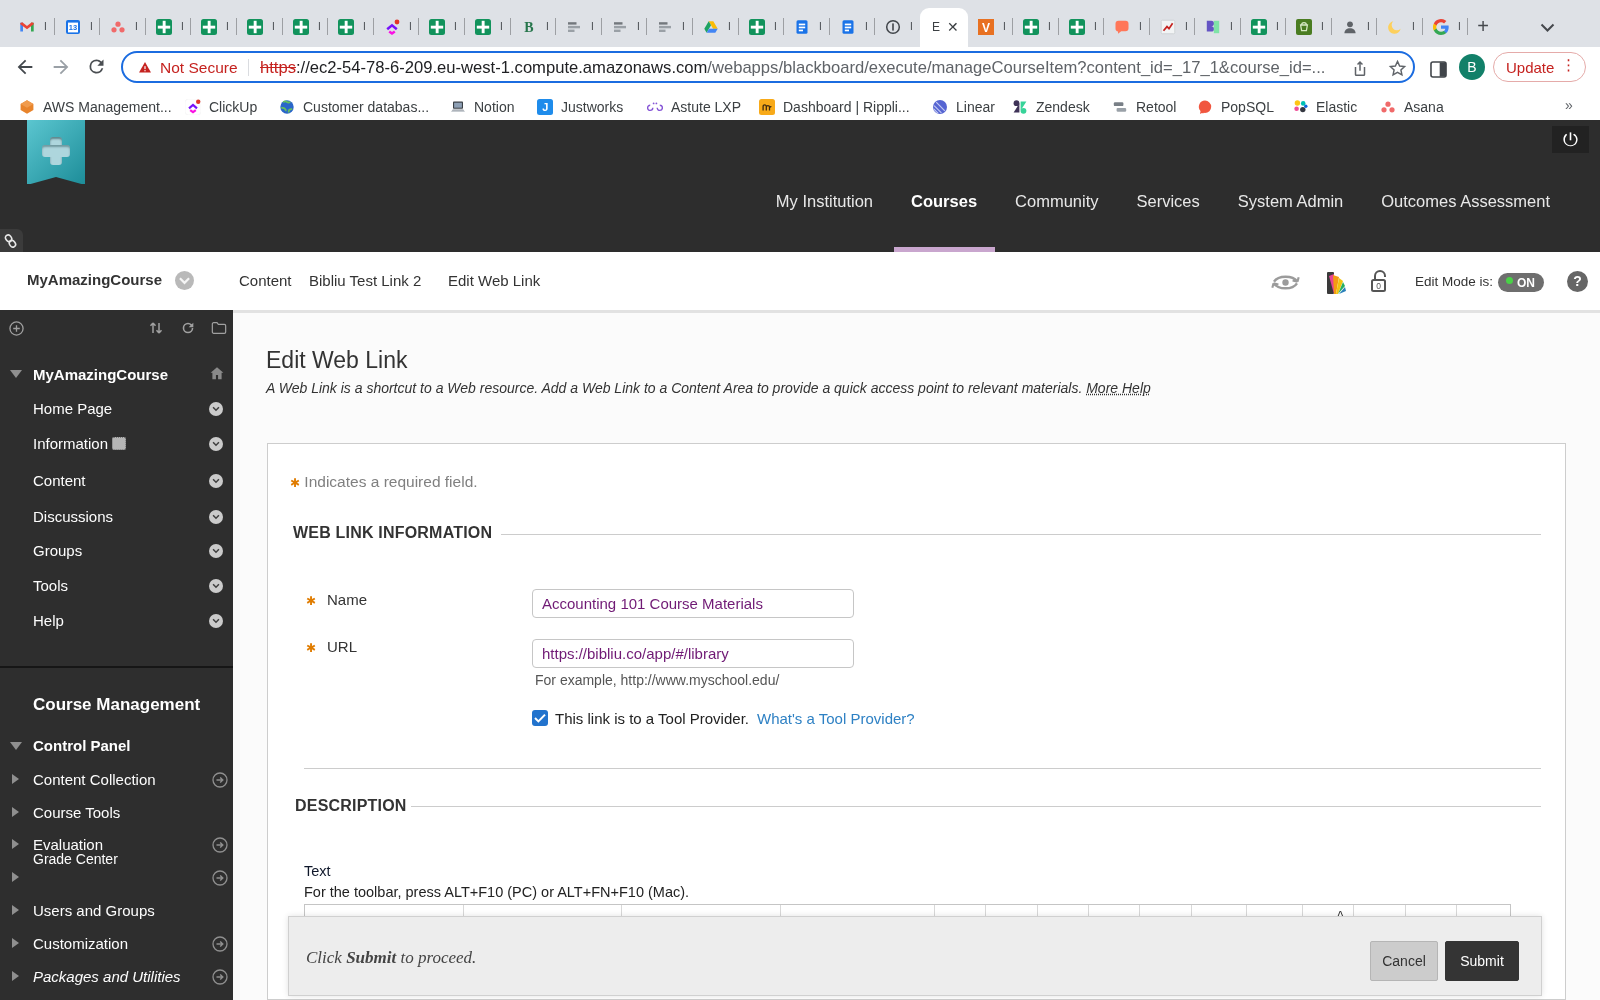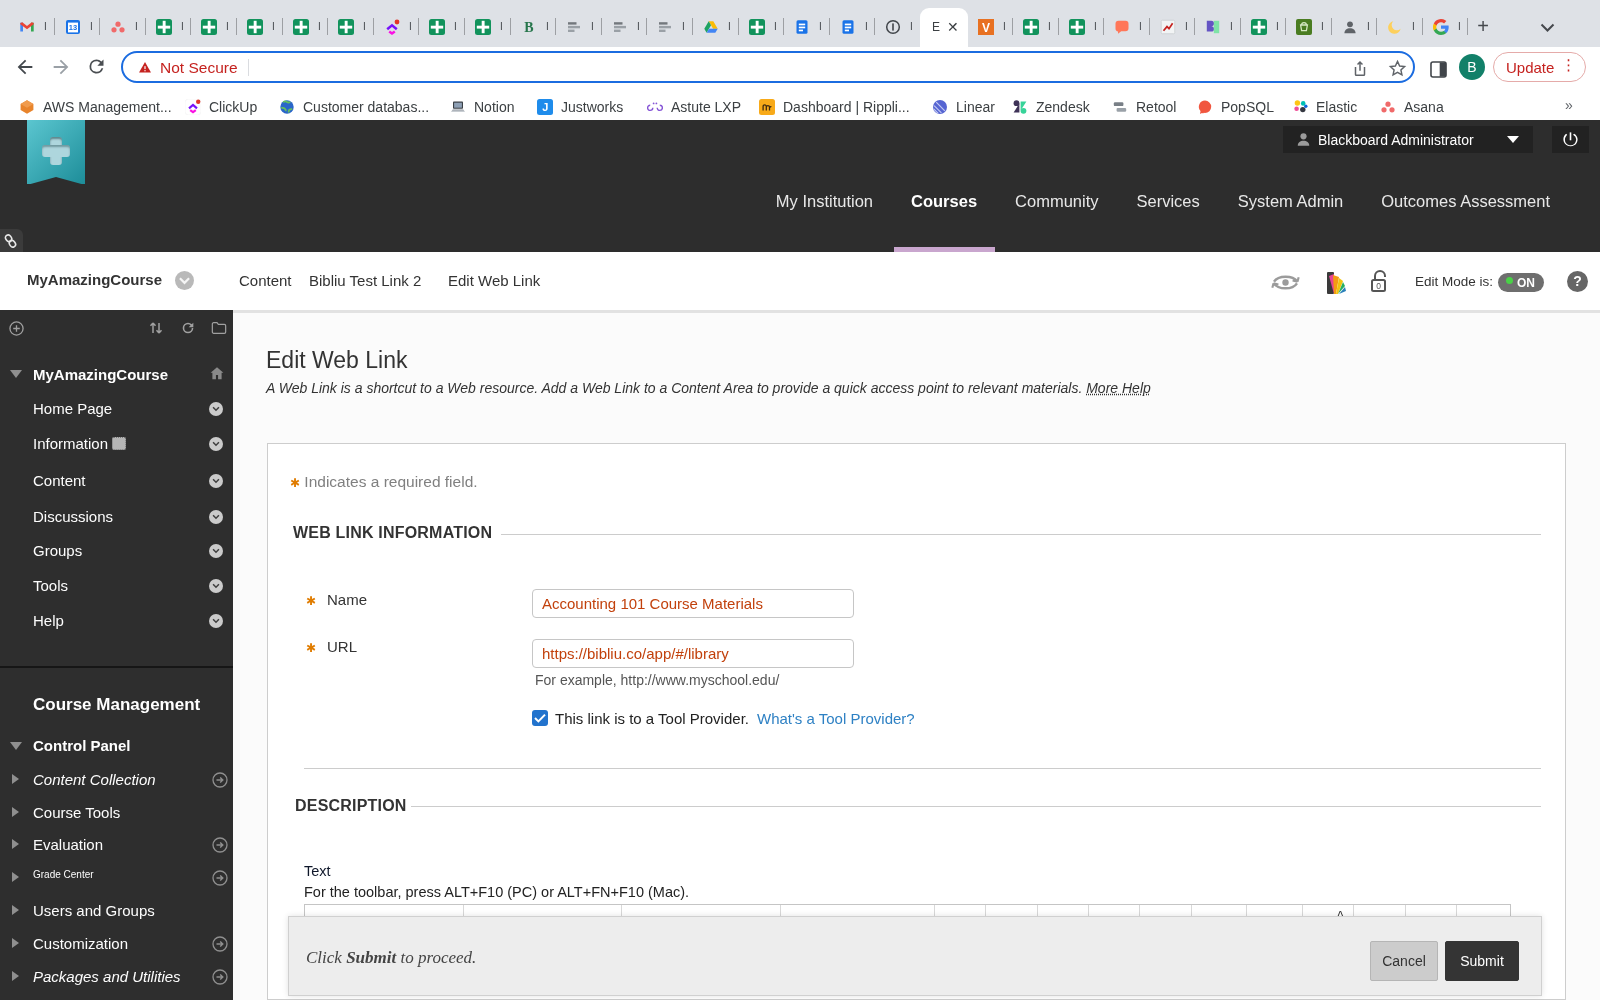--- a/index.html
+++ b/index.html
@@ -75,21 +75,21 @@
   #topshadow { position:absolute; left:0; top:0; width:1367px; height:3px; background:#e2e2e2; }
   #pagetitle { position:absolute; left:33px; top:37px; font-size:23px; color:#333; }
   #pagedesc { position:absolute; left:33px; top:70px; font-size:14px; font-style:italic; color:#333; }
   #pagedesc a { color:#333; }
   #formbox { position:absolute; left:34px; top:133px; width:1299px; height:557px; background:#fff; border:1px solid #cdcdcd; }
   .orange { color:#e07c00; font-size:12px; }
   #reqnote { position:absolute; left:22px; top:29px; font-size:15.5px; color:#808080; }
   .secthead { position:absolute; font-size:16px; font-weight:bold; color:#333; letter-spacing:0.2px; }
   .sectline { position:absolute; height:1px; background:#ccc; }
   .flabel { position:absolute; font-size:15px; color:#333; }
-  .finput { position:absolute; left:264px; width:322px; height:29px; border:1px solid #c6c6c6; border-radius:4px; background:#fff; font-size:15px; color:#c2410c; padding-left:9px; line-height:27px; }
+  .finput { position:absolute; left:264px; width:322px; height:29px; border:1px solid #c6c6c6; border-radius:4px; background:#fff; font-size:15px; color:#701a75; padding-left:9px; line-height:27px; }
   #egtext { position:absolute; left:267px; top:228px; font-size:14px; color:#555; }
   #cbx { position:absolute; left:264px; top:266px; width:16px; height:16px; background:#2273cd; border-radius:3px; }
   #cbxlab { position:absolute; left:287px; top:266px; font-size:15px; color:#222; }
   #cbxlink { position:absolute; left:489px; top:266px; font-size:15px; color:#2e81c4; }
   #texthint1 { position:absolute; left:36px; top:419px; font-size:14.5px; color:#0f172a; }
   #texthint2 { position:absolute; left:36px; top:440px; font-size:14.5px; color:#222; }
   #vtbe { position:absolute; left:36px; top:460px; width:1207px; height:60px; background:#fff; border:1px solid #c5c5c5; }
   #vtbe .vs { position:absolute; top:0; width:1px; height:60px; background:#d8d8d8; }
 
   
@@ -391,20 +391,21 @@
       <path d="M17.65 6.35A7.96 7.96 0 0 0 12 4a8 8 0 1 0 7.73 10h-2.08A6 6 0 1 1 12 6c1.66 0 3.14.69 4.22 1.78L13 11h7V4z" fill="#4a4e52"></path>
     </svg>
     <div id="omnibox">
       <svg class="warn" width="14" height="13" viewBox="0 0 24 24">
         <path d="M1 21h22L12 2z" fill="#c5221f"></path>
         <rect x="10.9" y="9.5" width="2.2" height="5.5" fill="#fff"></rect>
         <rect x="10.9" y="16.8" width="2.2" height="2.2" fill="#fff"></rect>
       </svg>
       <span class="ns">Not Secure</span>
       <div class="sep"></div>
+      <div class="url"><span class="https">https</span>://ec2-54-78-6-209.eu-west-1.compute.amazonaws.com<span class="path">/webapps/blackboard/execute/manageCourseItem?content_id=_17_1&amp;course_id=...</span></div>
       <svg style="position:absolute;left:1228px;top:6px" width="18" height="19" viewBox="0 0 24 24">
         <path d="M12 2l-1.4 1.4 0 0L8 6l1.4 1.4L11 5.8V15h2V5.8l1.6 1.6L16 6zM5 10v10a2 2 0 0 0 2 2h10a2 2 0 0 0 2-2V10h-2v10H7V10z" fill="#5f6368"></path>
       </svg>
       <svg style="position:absolute;left:1265px;top:6px" width="19" height="19" viewBox="0 0 24 24">
         <path d="M12 3l2.7 5.8 6.3.7-4.7 4.3 1.3 6.2L12 16.9 6.4 20l1.3-6.2L3 9.5l6.3-.7z" fill="none" stroke="#5f6368" stroke-width="1.8"></path>
       </svg>
     </div>
     <svg style="position:absolute;left:1429px;top:13px" width="19" height="19" viewBox="0 0 24 24">
       <rect x="2.5" y="2.5" width="19" height="19" rx="2.5" fill="none" stroke="#41454a" stroke-width="2"></rect>
       <rect x="13.5" y="3" width="8" height="18" fill="#41454a"></rect>
@@ -519,28 +520,20 @@
           <circle cx="12" cy="10.8" r="2.6" fill="#f06a6a"></circle>
         </svg></span>
       <span class="tx">Asana</span>
     </div>
     <div style="position:absolute;left:1565px;top:3px;font-size:14px;color:#5f6368;">»</div>
   </div>
   <div class="abs" id="bbhead">
     <div id="ribbon">
       <div style="position:absolute;left:23px;top:17px;width:12px;height:28px;border-radius:3px;background:#aed6dd;box-shadow:inset 0 2px 2px rgba(0,40,45,0.45);"></div>
       <div style="position:absolute;left:15px;top:25px;width:28px;height:12px;border-radius:3px;background:#aed6dd;box-shadow:inset 0 2px 2px rgba(0,40,45,0.35);"></div>
-    </div>
-    <div id="userbox">
-      <svg style="position:absolute;left:12px;top:5px" width="17" height="17" viewBox="0 0 16 16">
-        <circle cx="8" cy="5" r="2.9" fill="#9b9b9b"></circle>
-        <path d="M2.6 13.8c0-3 2.4-4.7 5.4-4.7s5.4 1.7 5.4 4.7z" fill="#9b9b9b"></path>
-      </svg>
-      <span class="nm">Blackboard Administrator</span>
-      <span class="car"></span>
     </div>
     <div id="pwrbox">
       <svg style="position:absolute;left:9px;top:4px" width="19" height="19" viewBox="0 0 24 24">
         <path d="M13 3h-2v10h2z" fill="#fff"></path>
         <path d="M16.6 4.6l-1.4 1.4A7 7 0 1 1 5 12c0-2 .9-3.9 2.8-6L6.4 4.6A9 9 0 1 0 21 12a9 9 0 0 0-4.4-7.4z" fill="#fff"></path>
       </svg>
     </div>
     <div id="bbnav"><span style="margin-left:0">My Institution</span><span class="cur">Courses</span><span>Community</span><span>Services</span><span>System Admin</span><span>Outcomes Assessment</span></div>
     <div id="courseline"></div>
     <div id="chainbox">
@@ -648,35 +641,35 @@
     <div class="sideitem" style="top:302px">Help</div>
     <div class="cchev" style="top:304px">
       <svg width="10" height="10" viewBox="0 0 12 12">
         <path d="M2.5 4l3.5 3.5L9.5 4" stroke="#3e3e3e" stroke-width="1.8" fill="none"></path>
       </svg>
     </div>
     <div id="divider"></div>
     <div style="position:absolute;left:33px;top:385px;font-size:17px;font-weight:bold;color:#fff;">Course Management</div>
     <div style="position:absolute;left:10px;top:432px;width:0;height:0;border-left:6px solid transparent;border-right:6px solid transparent;border-top:8px solid #8f8f8f;"></div>
     <div style="position:absolute;left:33px;top:427px;font-size:15px;font-weight:bold;color:#fff;">Control Panel</div>
-    <div class="sideitem" style="top:461px;font-size:15px;font-style:italic;">Content Collection</div>
+    <div class="sideitem" style="top:461px;font-size:15px;">Content Collection</div>
     <div class="tri-r" style="top:464px"></div>
     <svg class="carr" style="top:462px" viewBox="0 0 16 16">
       <circle cx="8" cy="8" r="7" fill="none" stroke="#8f8f8f" stroke-width="1.3"></circle>
       <path d="M4.5 8h6M8.2 5.5L10.8 8l-2.6 2.5" stroke="#8f8f8f" stroke-width="1.4" fill="none"></path>
     </svg>
     <div class="sideitem" style="top:494px;font-size:15px;">Course Tools</div>
     <div class="tri-r" style="top:497px"></div>
     <div class="sideitem" style="top:526px;font-size:15px;">Evaluation</div>
     <div class="tri-r" style="top:529px"></div>
     <svg class="carr" style="top:527px" viewBox="0 0 16 16">
       <circle cx="8" cy="8" r="7" fill="none" stroke="#8f8f8f" stroke-width="1.3"></circle>
       <path d="M4.5 8h6M8.2 5.5L10.8 8l-2.6 2.5" stroke="#8f8f8f" stroke-width="1.4" fill="none"></path>
     </svg>
-    <div class="sideitem" style="top:559px;font-size:10px;">Grade Center</div>
+    <div class="sideitem" style="top:541px;font-size:14px;">Grade Center</div>
     <div class="tri-r" style="top:562px"></div>
     <svg class="carr" style="top:560px" viewBox="0 0 16 16">
       <circle cx="8" cy="8" r="7" fill="none" stroke="#8f8f8f" stroke-width="1.3"></circle>
       <path d="M4.5 8h6M8.2 5.5L10.8 8l-2.6 2.5" stroke="#8f8f8f" stroke-width="1.4" fill="none"></path>
     </svg>
     <div class="sideitem" style="top:592px;font-size:15px;">Users and Groups</div>
     <div class="tri-r" style="top:595px"></div>
     <div class="sideitem" style="top:625px;font-size:15px;">Customization</div>
     <div class="tri-r" style="top:628px"></div>
     <svg class="carr" style="top:626px" viewBox="0 0 16 16">

